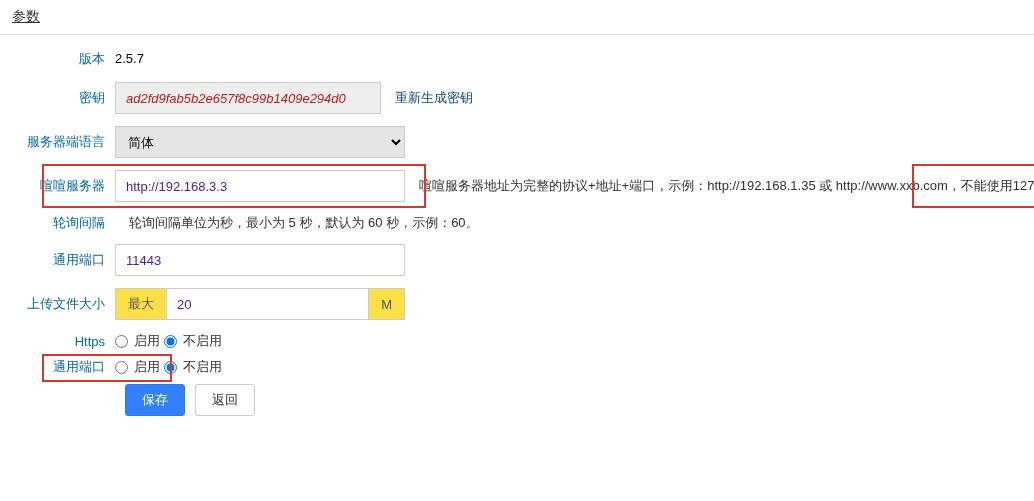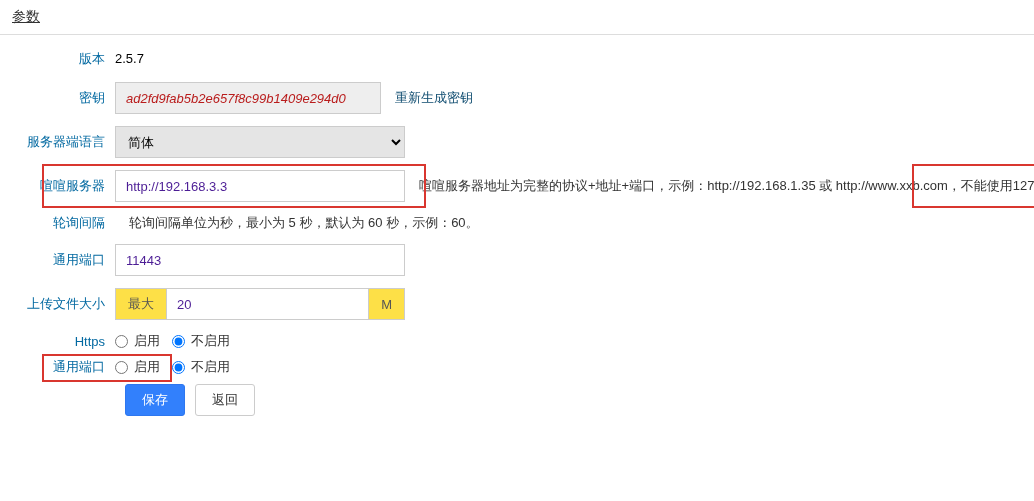--- a/index.html
+++ b/index.html
@@ -108,21 +108,21 @@
     }
     .input-group .addon.left { border-right: none; }
     .input-group .addon.right { border-left: none; }
     .input-group .text-input {
       flex: 1;
       width: auto;
     }
     .radio-group {
       display: flex;
       align-items: center;
-      gap: 12px;
+      gap: 4px;
     }
     .radio-option {
       display: flex;
       align-items: center;
       gap: 4px;
       font-size: 13px;
     }
     .radio-option input[type="radio"] {
       margin: 0 2px 0 0;
     }

